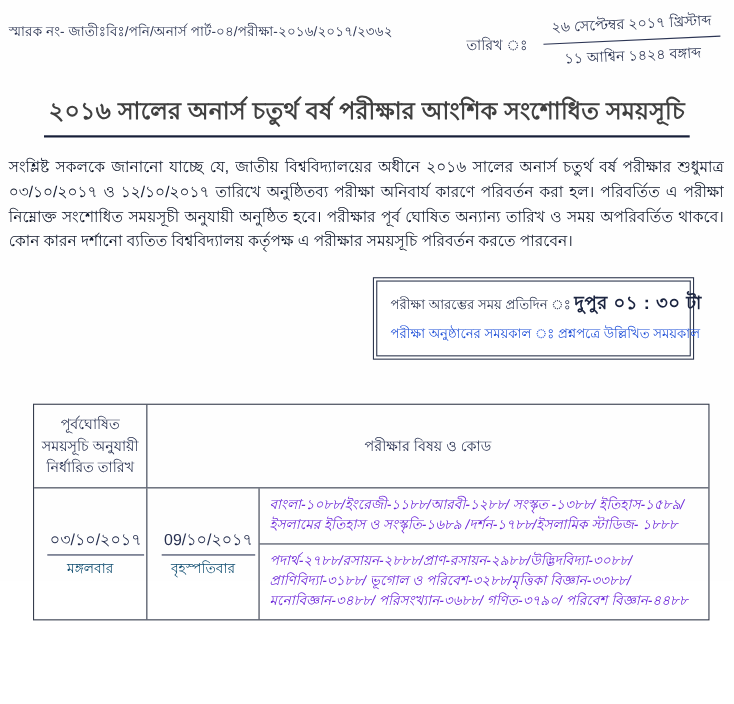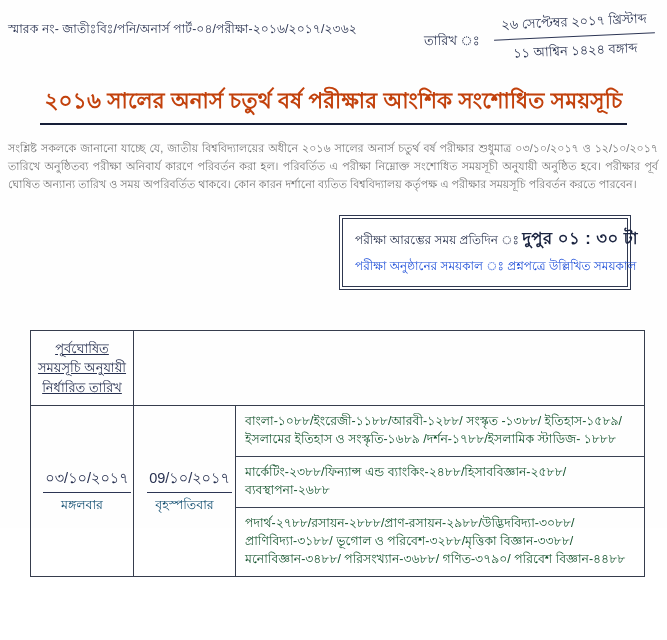--- a/index.html
+++ b/index.html
@@ -16,51 +16,51 @@
   .memo{font-size:12.3px;letter-spacing:.1px;padding-top:8px;color:#2b3452;}
   .date-area{display:flex;align-items:center;gap:14px;margin-right:4px;margin-left:17px;}
   .date-label{font-size:13px;padding-top:9px;color:#2b3452;}
   .date-stack{text-align:center;font-size:13px;transform:rotate(-2.6deg);color:#2b3452;}
   .date-greg{padding:0 8px 3px 8px;border-bottom:1.5px solid #2c3554;white-space:nowrap;}
   .date-bn{padding-top:4px;white-space:nowrap;}
 
   
   .title-wrap{text-align:center;margin-top:22px;}
   .title-text{
-    display:inline-block;font-size:21.5px;font-weight:bold;color:#c2410c;
+    display:inline-block;font-size:21.5px;font-weight:bold;color:#404040;
     border-bottom:2.2px solid #161e38;padding:0 4px 3px 4px;letter-spacing:.2px;
   }
 
   
-  .notice{margin:15px 9px 0 8px;font-size:11px;line-height:1.63;text-align:justify;color:#737373;}
+  .notice{margin:15px 9px 0 8px;font-size:14px;line-height:1.63;text-align:justify;color:#0f172a;}
 
   
   .timebox-outer{margin:21px 36px 0 auto;width:286px;border:1.7px solid #2e374f;padding:2px;background:#fff;}
   .timebox-inner{border:1.2px solid #2e374f;padding:7px 20px 9px 12px;}
   .tb-line1{font-size:12px;white-space:nowrap;color:#27304c;}
   .tb-line1 .tb-big{font-size:16.5px;font-weight:600;letter-spacing:.5px;color:#1b2440;}
   .tb-line2{font-size:12px;margin-top:4px;white-space:nowrap;color:#1d4ed8;}
 
   
   .schedule{margin:40px 22px 0 30px;width:615px;border:1.7px solid #363d4d;box-sizing:border-box;}
   .t-row{display:flex;border-bottom:1.5px solid #363d4d;}
   .t-row:last-child{border-bottom:none;}
   .c1{width:103px;flex:none;border-right:1.5px solid #363d4d;box-sizing:border-box;}
   .c2{width:102px;flex:none;border-right:1.5px solid #363d4d;box-sizing:border-box;}
   .c3{flex:1;box-sizing:border-box;}
   .head .c1,.head .c2,.head .c3{
     display:flex;align-items:center;justify-content:center;text-align:center;
-    font-size:13px;line-height:1.5;padding:8px 5px;min-height:64px;color:#273050;text-decoration:underline;
+    font-size:13px;line-height:1.5;padding:8px 5px;min-height:64px;color:#273050;
   }
   .datecell{display:flex;flex-direction:column;align-items:center;}
   .centered{justify-content:center;}
   .d-date{font-size:14.5px;border-bottom:1.4px solid #2c3554;padding:0 2px 1px 2px;white-space:nowrap;color:#273050;margin-left:10px;}
   .d-day{font-size:12.5px;margin-top:3px;color:#0c4a6e;}
   .subjects{display:flex;flex-direction:column;}
-  .sub{padding:7px 9px;border-bottom:1.4px solid #3b4254;font-size:12.4px;line-height:1.45;color:#14532d;}
+  .sub{padding:7px 9px;border-bottom:1.4px solid #3b4254;font-size:12.4px;line-height:1.45;color:#6d28d9;font-style:italic;}
   .sub:last-child{border-bottom:none;}
 </style>
 </head>
 <body>
 
 <div class="page">
 
   <div class="topbar">
     <div class="memo">স্মারক নং- জাতীঃবিঃ/পনি/অনার্স পার্ট-০৪/পরীক্ষা-২০১৬/২০১৭/২৩৬২</div>
     <div class="date-area">
@@ -82,33 +82,33 @@
     <div class="timebox-inner">
       <div class="tb-line1"><span>পরীক্ষা আরম্ভের সময় প্রতিদিন ঃ </span><span class="tb-big">দুপুর ০১ : ৩০ টা</span></div>
       <div class="tb-line2"><span>পরীক্ষা অনুষ্ঠানের সময়কাল ঃ  </span><span>প্রশ্নপত্রে উল্লিখিত সময়কাল</span></div>
     </div>
   </div>
 
   <div class="schedule">
 
     <div class="t-row head">
       <div class="c1">পূর্বঘোষিত সময়সূচি অনুযায়ী নির্ধারিত তারিখ</div>
+      <div class="c3">পরীক্ষার বিষয় ও কোড</div>
     </div>
 
     <div class="t-row">
       <div class="c1 datecell centered">
         <div class="d-date">০৩/১০/২০১৭</div>
         <div class="d-day">মঙ্গলবার</div>
       </div>
       <div class="c2 datecell centered">
         <div class="d-date">09/১০/২০১৭</div>
         <div class="d-day">বৃহস্পতিবার</div>
       </div>
       <div class="c3 subjects">
         <div class="sub">বাংলা-১০৮৮/ইংরেজী-১১৮৮/আরবী-১২৮৮/ সংস্কৃত -১৩৮৮/ ইতিহাস-১৫৮৯/ ইসলামের ইতিহাস ও সংস্কৃতি-১৬৮৯ /দর্শন-১৭৮৮/ইসলামিক স্টাডিজ- ১৮৮৮</div>
-        <div class="sub">মার্কেটিং-২৩৮৮/ফিন্যান্স এন্ড ব্যাংকিং-২৪৮৮/হিসাববিজ্ঞান-২৫৮৮/ ব্যবস্থাপনা-২৬৮৮</div>
         <div class="sub">পদার্থ-২৭৮৮/রসায়ন-২৮৮৮/প্রাণ-রসায়ন-২৯৮৮/উদ্ভিদবিদ্যা-৩০৮৮/ প্রাণিবিদ্যা-৩১৮৮/ ভূগোল ও পরিবেশ-৩২৮৮/মৃত্তিকা বিজ্ঞান-৩৩৮৮/মনোবিজ্ঞান-৩৪৮৮/ পরিসংখ্যান-৩৬৮৮/ গণিত-৩৭৯০/ পরিবেশ বিজ্ঞান-৪৪৮৮</div>
       </div>
     </div>
 
   </div>
 
 </div>
 
 </body></html>

